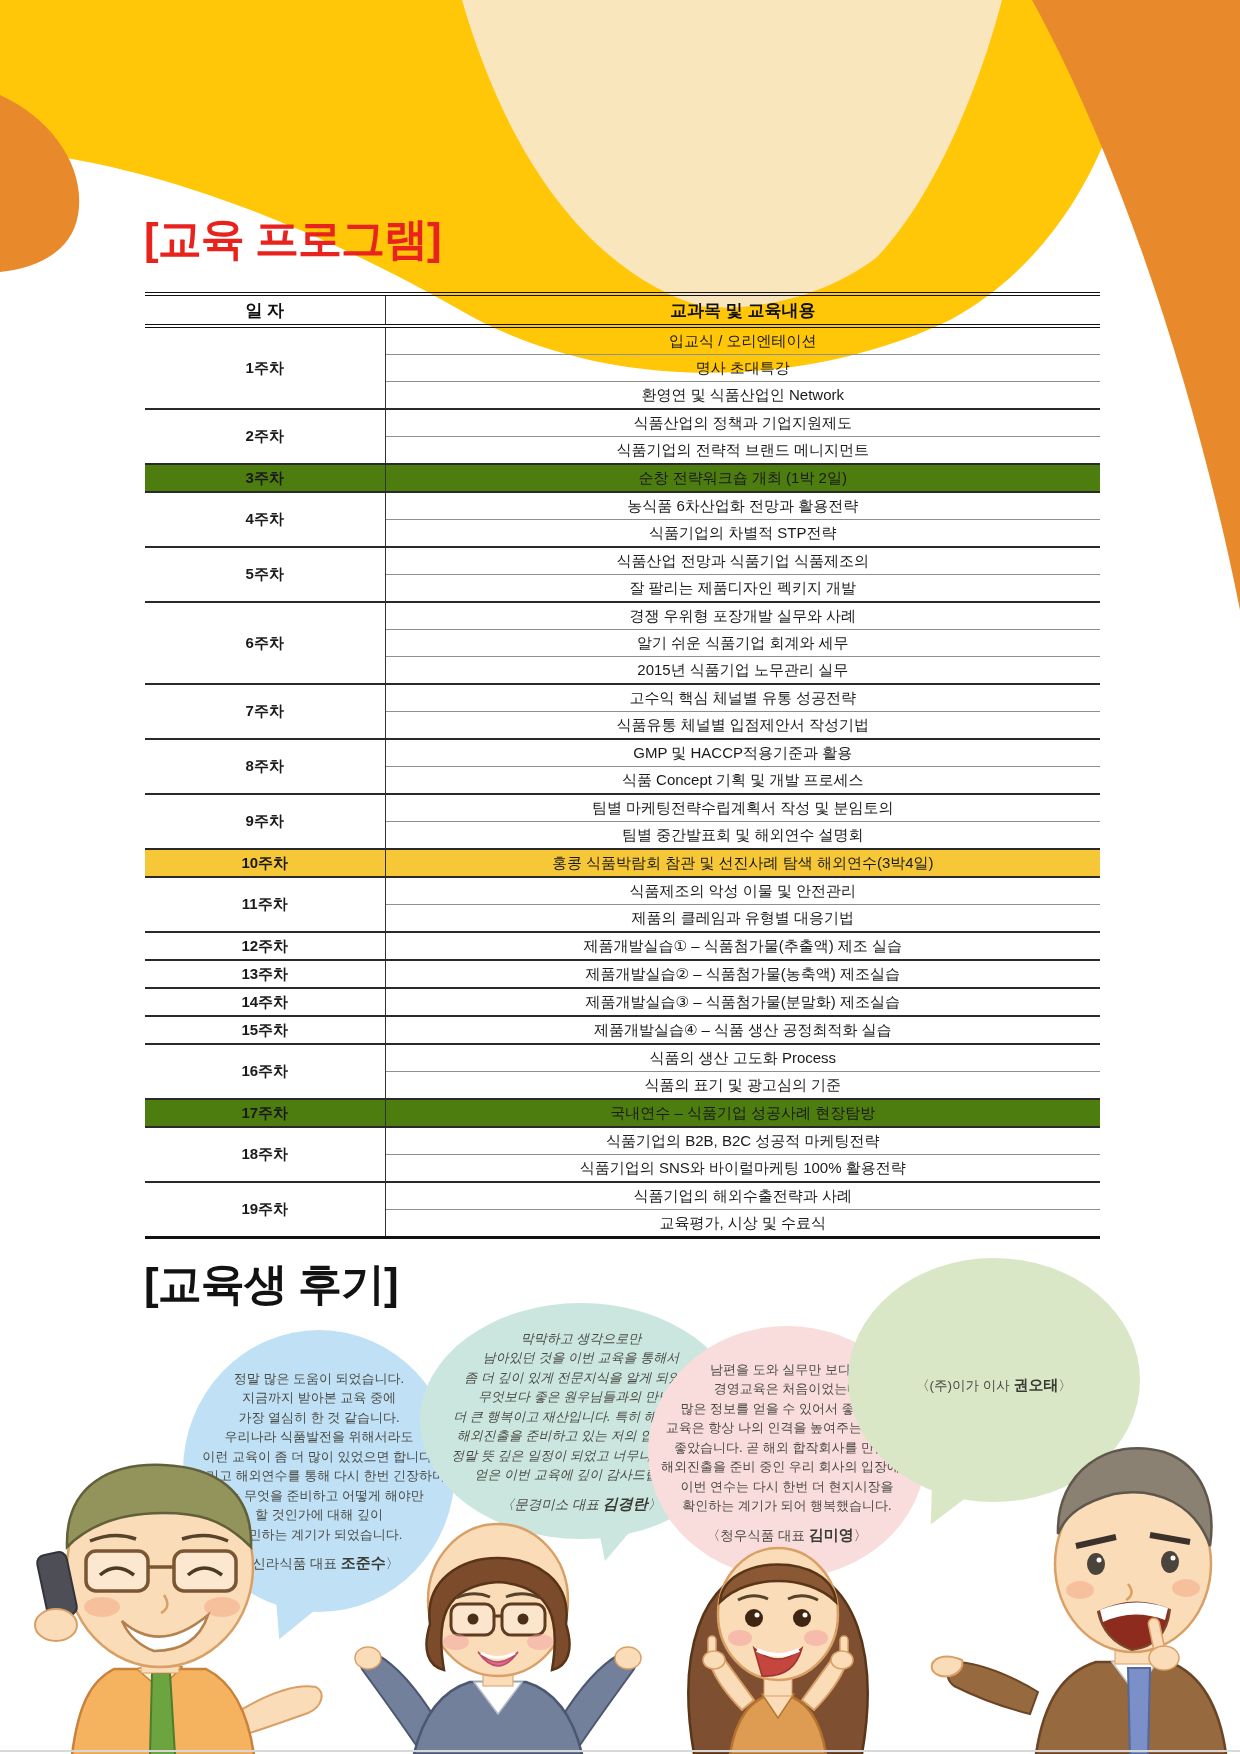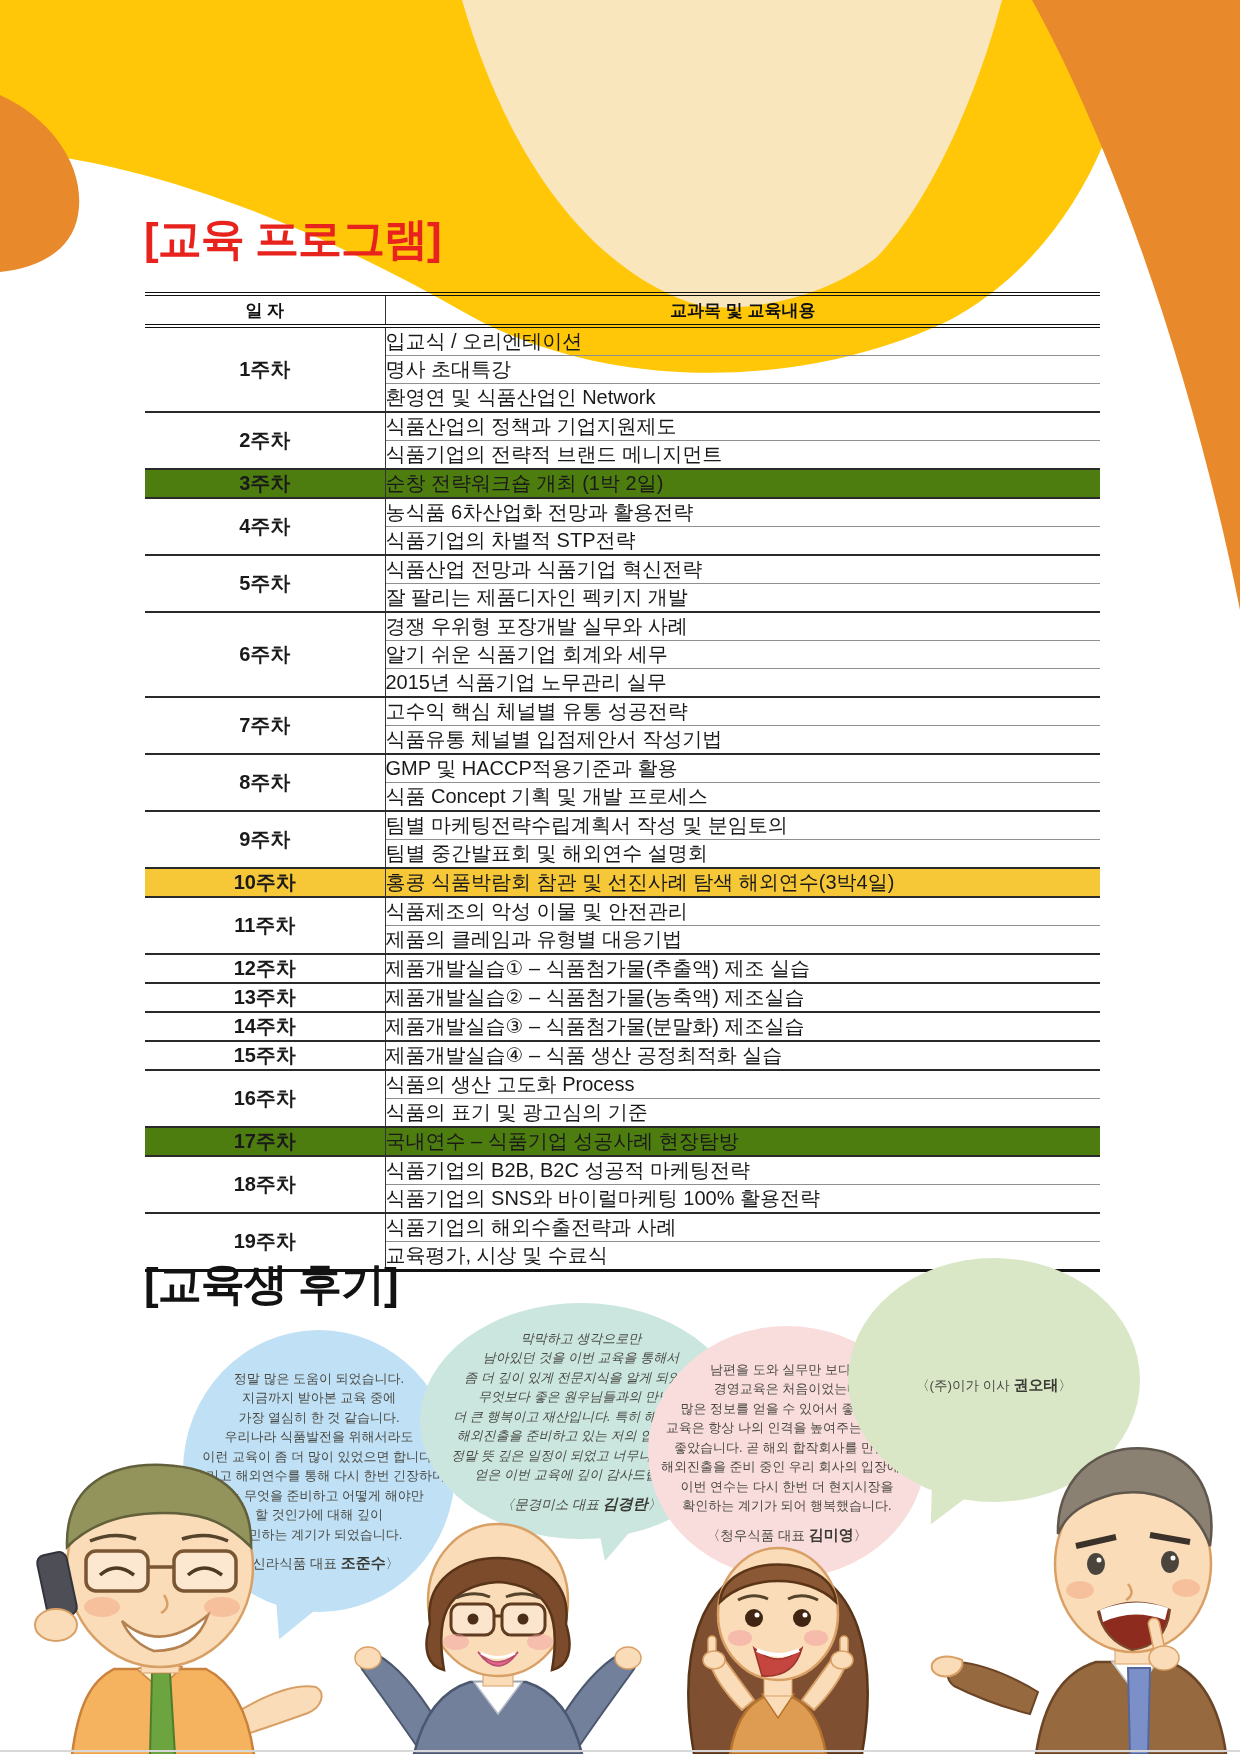--- a/index.html
+++ b/index.html
@@ -16,21 +16,21 @@
   }
   #title-program{left:144px;top:210px;color:#e8231e;}
   #title-reviews{left:144px;top:1255px;color:#121212;}
   
   #table-wrap{left:145px;top:292px;width:955px;z-index:2;}
   table.program{border-collapse:collapse;width:955px;table-layout:fixed;border-bottom:3px solid #111;}
   table.program col.c1{width:240px;}
   table.program thead tr{border-top:4px double #111;border-bottom:4px double #111;}
   table.program th{height:28px;font-size:17px;font-weight:bold;color:#111;padding:0;text-align:center;}
   table.program th.h-date{border-right:1px solid #333;}
-  table.program td{height:26px;padding:0;font-size:20px;color:#1a1a1a;vertical-align:middle;}
+  table.program td{height:26px;padding:0;font-size:15px;color:#1a1a1a;vertical-align:middle;text-align:center;}
   td.cell-week{text-align:center;font-weight:bold;font-size:17px;border-right:1px solid #333;}
   td.cell-item{text-align:left;padding-left:36px;}
   tbody tr.group-start{border-top:2px solid #2a2a2a;}
   tbody tr:not(.group-start) td.cell-item{border-top:1px solid #8f8f8f;}
   tr.hl-light{background:#4d7c0f;}
   tr.hl-gold{background:#f6c838;}
   
   .bubble{
     z-index:2;border-radius:50%;display:flex;flex-direction:column;
     align-items:center;justify-content:center;text-align:center;
@@ -103,21 +103,21 @@
         </tr>
         <tr class="group-start">
           <td class="cell-week" rowspan="2">4주차</td>
           <td class="cell-item">농식품 6차산업화 전망과 활용전략</td>
         </tr>
         <tr>
           <td class="cell-item">식품기업의 차별적 STP전략</td>
         </tr>
         <tr class="group-start">
           <td class="cell-week" rowspan="2">5주차</td>
-          <td class="cell-item">식품산업 전망과 식품기업 혁신전략</td>
+          <td class="cell-item">식품산업 전망과 식품기업 식품제조의</td>
         </tr>
         <tr>
           <td class="cell-item">잘 팔리는 제품디자인 펙키지 개발</td>
         </tr>
         <tr class="group-start">
           <td class="cell-week" rowspan="3">6주차</td>
           <td class="cell-item">경쟁 우위형 포장개발 실무와 사례</td>
         </tr>
         <tr>
           <td class="cell-item">알기 쉬운 식품기업 회계와 세무</td>

